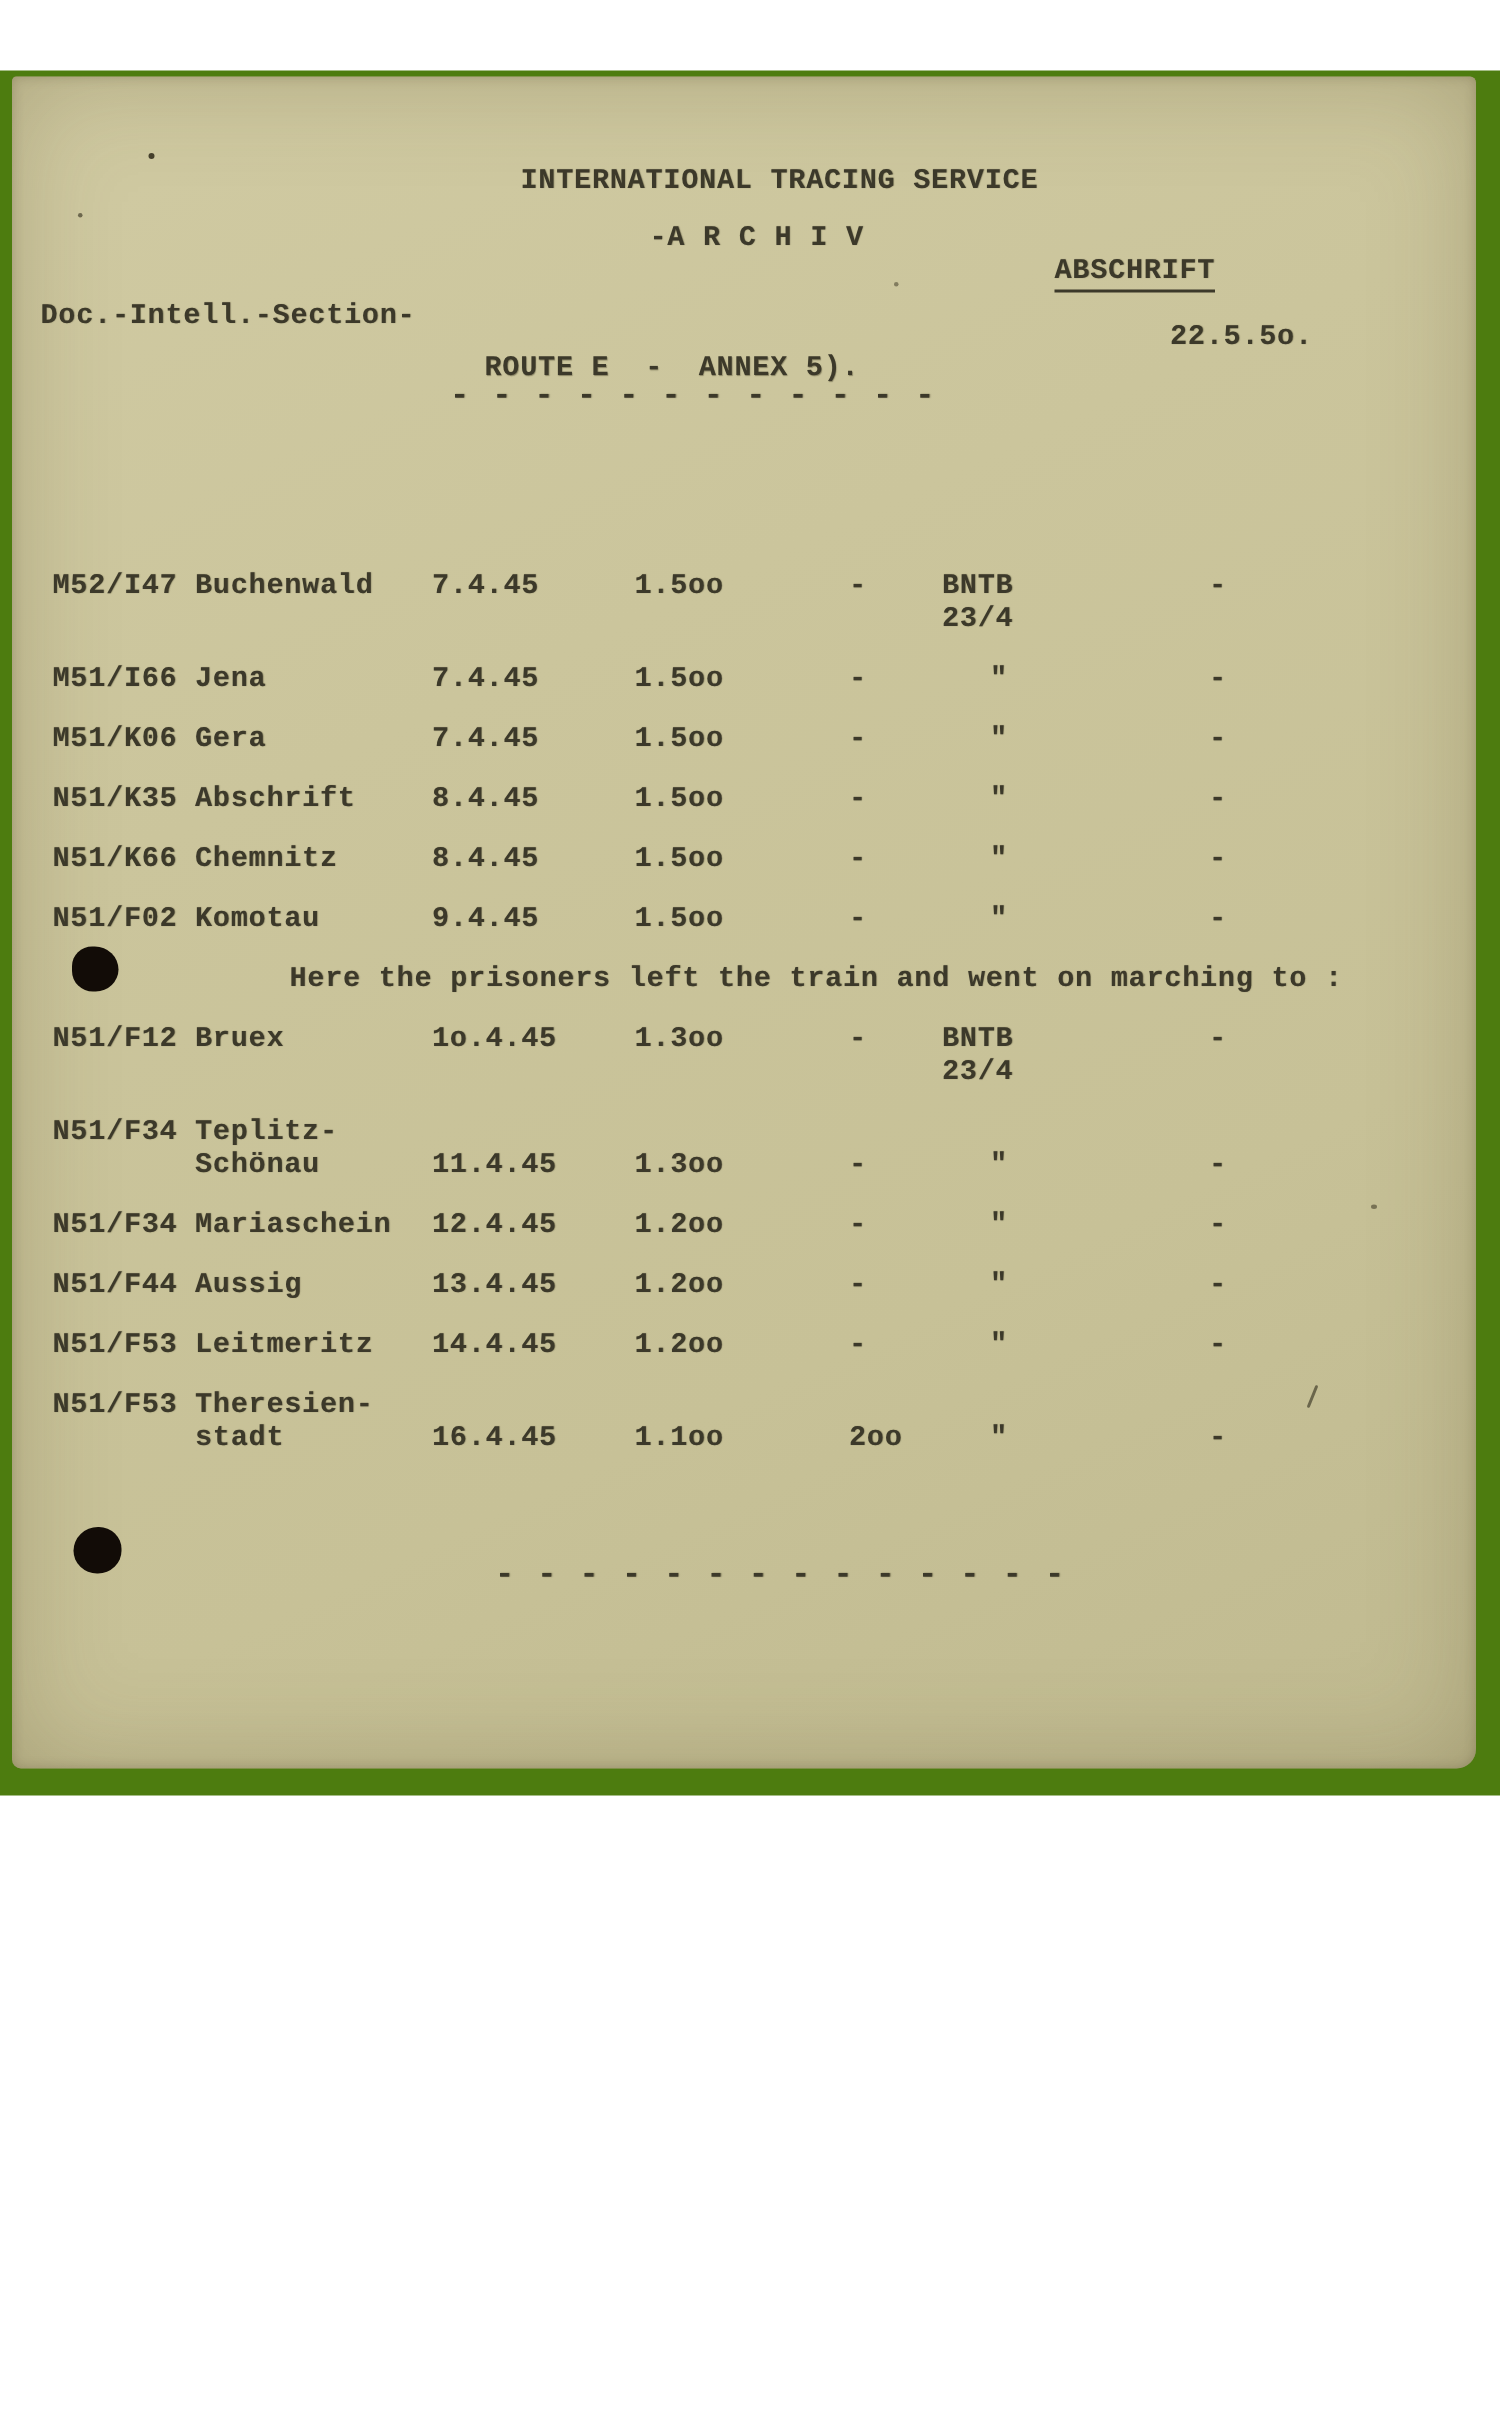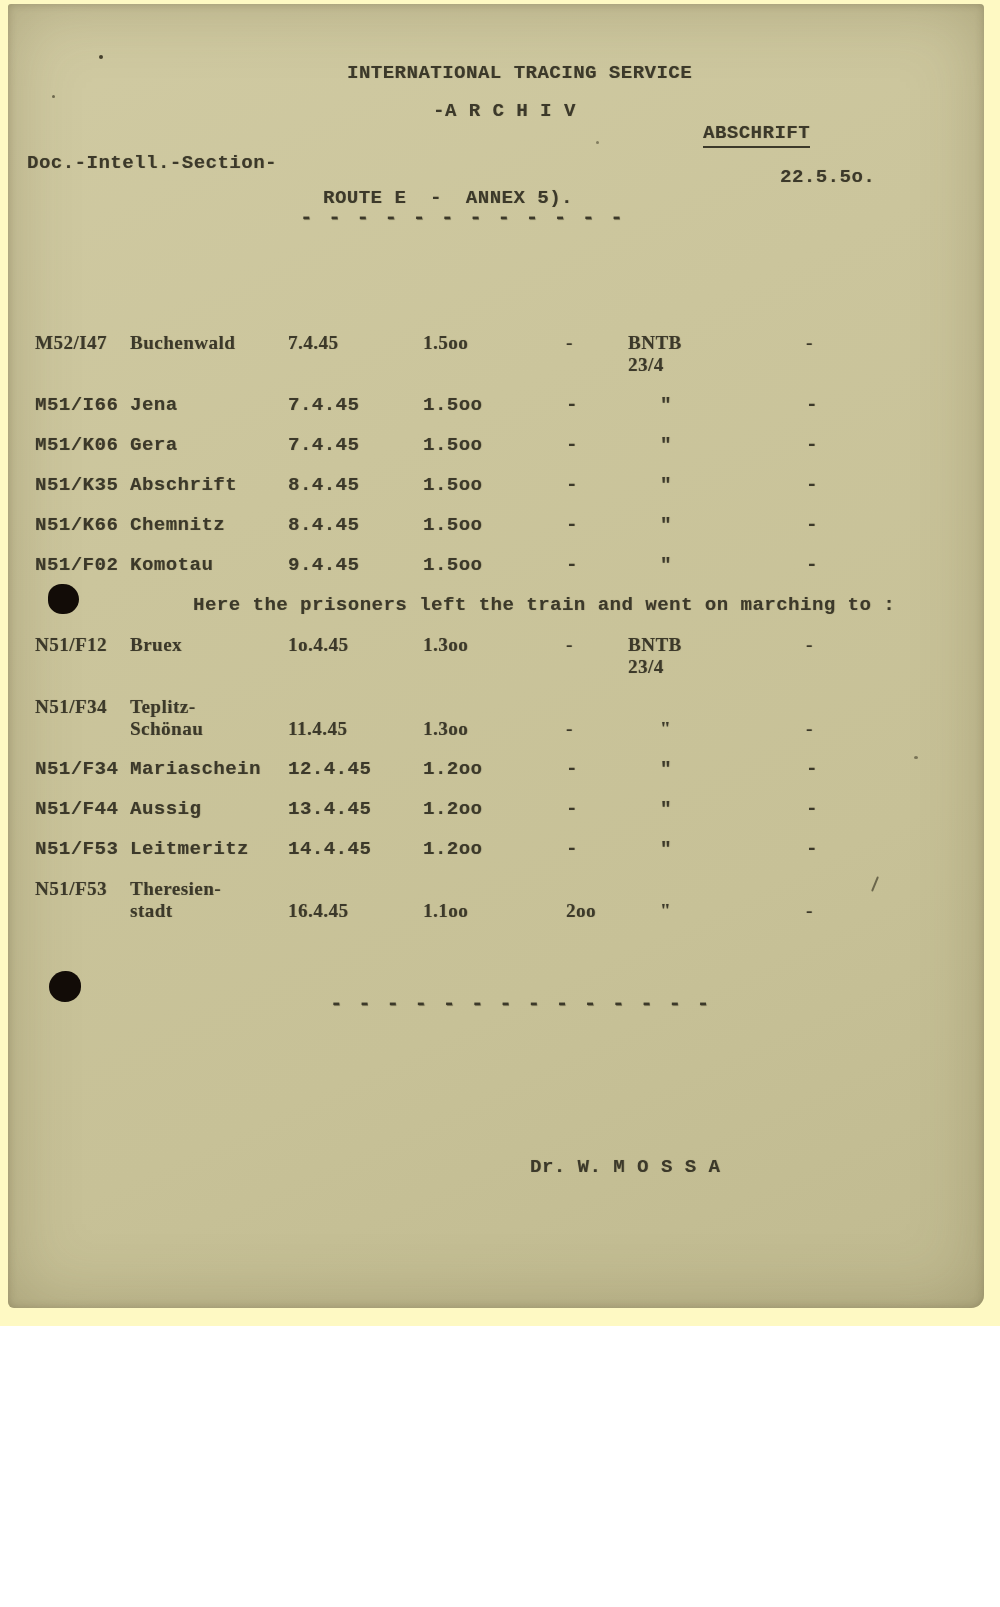--- a/index.html
+++ b/index.html
@@ -1,21 +1,22 @@
 <!DOCTYPE html>
 <html style="--ink: #3c392a;"><head>
 <meta charset="utf-8">
 <style>
   html,body{margin:0;padding:0;}
   .stage{
     position:relative;
-    width:1000px;height:1326px;
-    background:#fef9c3;
+    width:1000px;height:1150px;
+    background:#4d7c0f;
     overflow:hidden;
     font-family:"Liberation Mono","DejaVu Sans Mono",monospace;
+    margin-top:47px;
   }
   .paper{
     position:absolute;
     left:8px;top:4px;right:16px;bottom:18px;
     background:linear-gradient(155deg,#d0caa2 0%,#cbc59c 35%,#c7c197 70%,#c0ba90 100%);
     border-radius:3px 4px 13px 6px;
     box-shadow:inset 0 0 70px rgba(90,80,40,.28), inset 0 0 8px rgba(60,50,25,.25);
     color:var(--ink);
   }
   :root{--ink:#3c392a;}
@@ -34,21 +35,21 @@
     position:absolute;left:19px;top:280px;width:958px;height:27px;
     border-bottom:3px solid var(--ink);
   }
   .table-header .t{top:1px;}
   .h1{left:11px}.h2{left:124px}.h3{left:279px}.h4{left:369px}
   .h5{left:489px}.h6{left:597px}.h7{left:729px}
 
   
   .table-body{position:absolute;left:8px;top:328px;width:975px;}
   .row{position:relative;height:22px;margin-bottom:18px;}
-  .row.tall{height:44px;font-family:Liberation Serif, serif;}
+  .row.tall{height:44px;}
   .cell{
     position:absolute;top:0;
     font-size:19px;line-height:22px;font-weight:bold;letter-spacing:.5px;
     white-space:pre-line;
     color:var(--ink);
     text-shadow:.4px .4px .7px rgba(55,50,28,.45);
   }
   .c1{left:19px}.c2{left:114px}.c3{left:272px}.c4{left:407px}
   .c5{left:550px}.c6{left:612px}.c7{left:790px}
   .row.line2 .c3,.row.line2 .c4,.row.line2 .c5,.row.line2 .c6,.row.line2 .c7{top:22px;}

